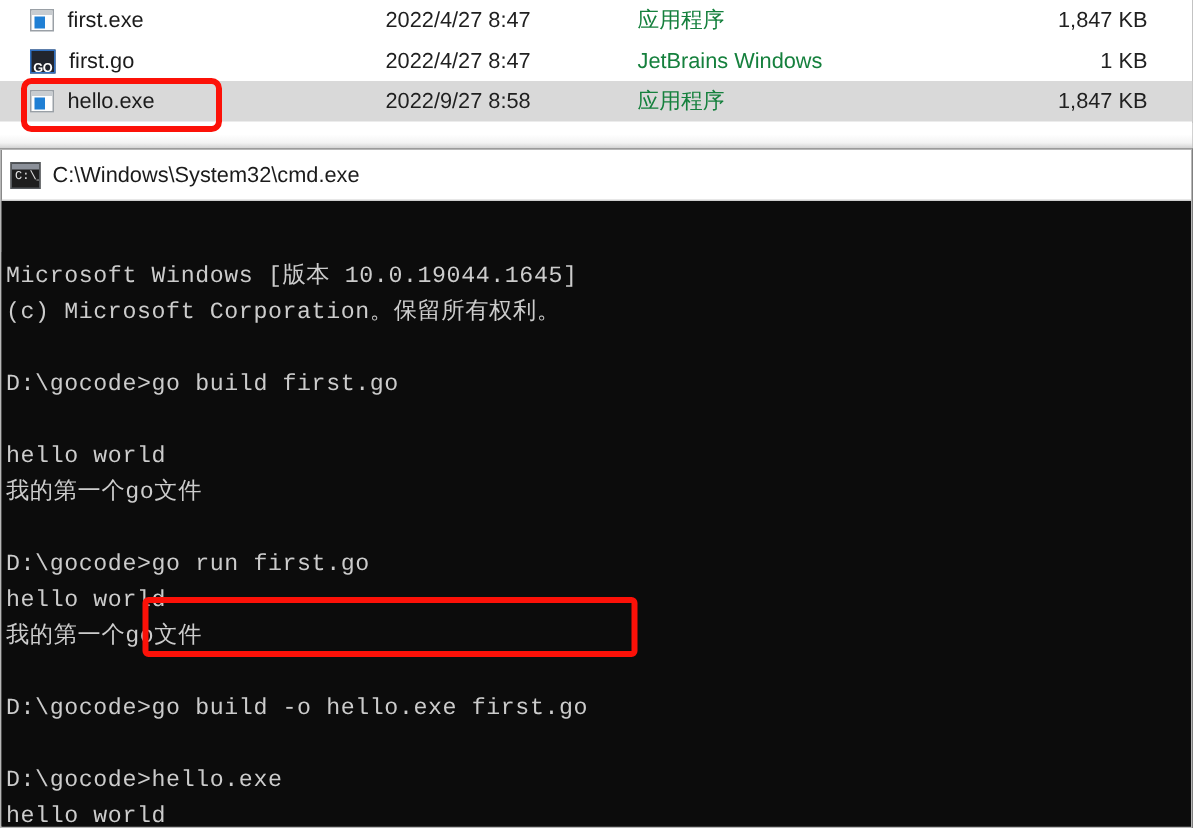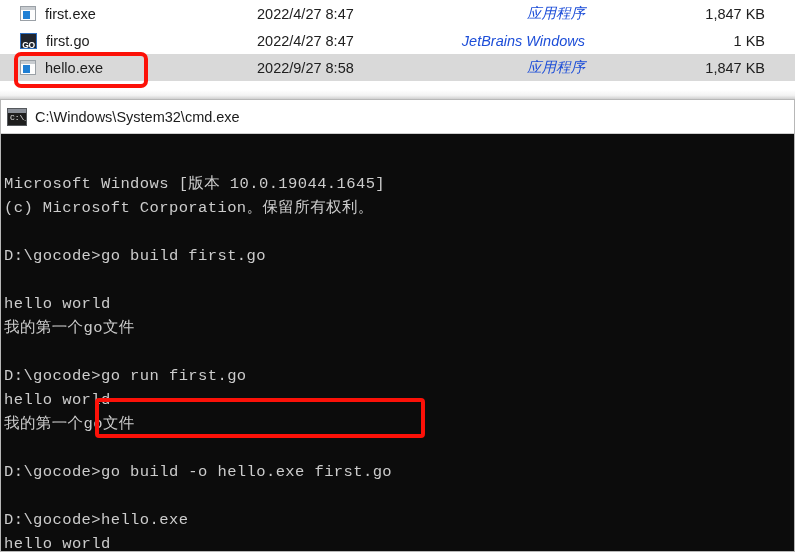--- a/index.html
+++ b/index.html
@@ -54,26 +54,25 @@
   .col-date {
     width: 158px;
     text-align: left;
     padding-left: 25px;
     box-sizing: border-box;
     white-space: nowrap;
     color: #202020;
   }
   .col-type {
     width: 195px;
-    text-align: right;
+    text-align: left;
     padding-left: 35px;
     box-sizing: border-box;
     white-space: nowrap;
-    color: #1d4ed8;
-    font-style: italic;
+    color: #15803d;
   }
   .col-size {
     width: 205px;
     text-align: right;
     padding-right: 25px;
     box-sizing: border-box;
     white-space: nowrap;
     color: #202020;
   }
 

